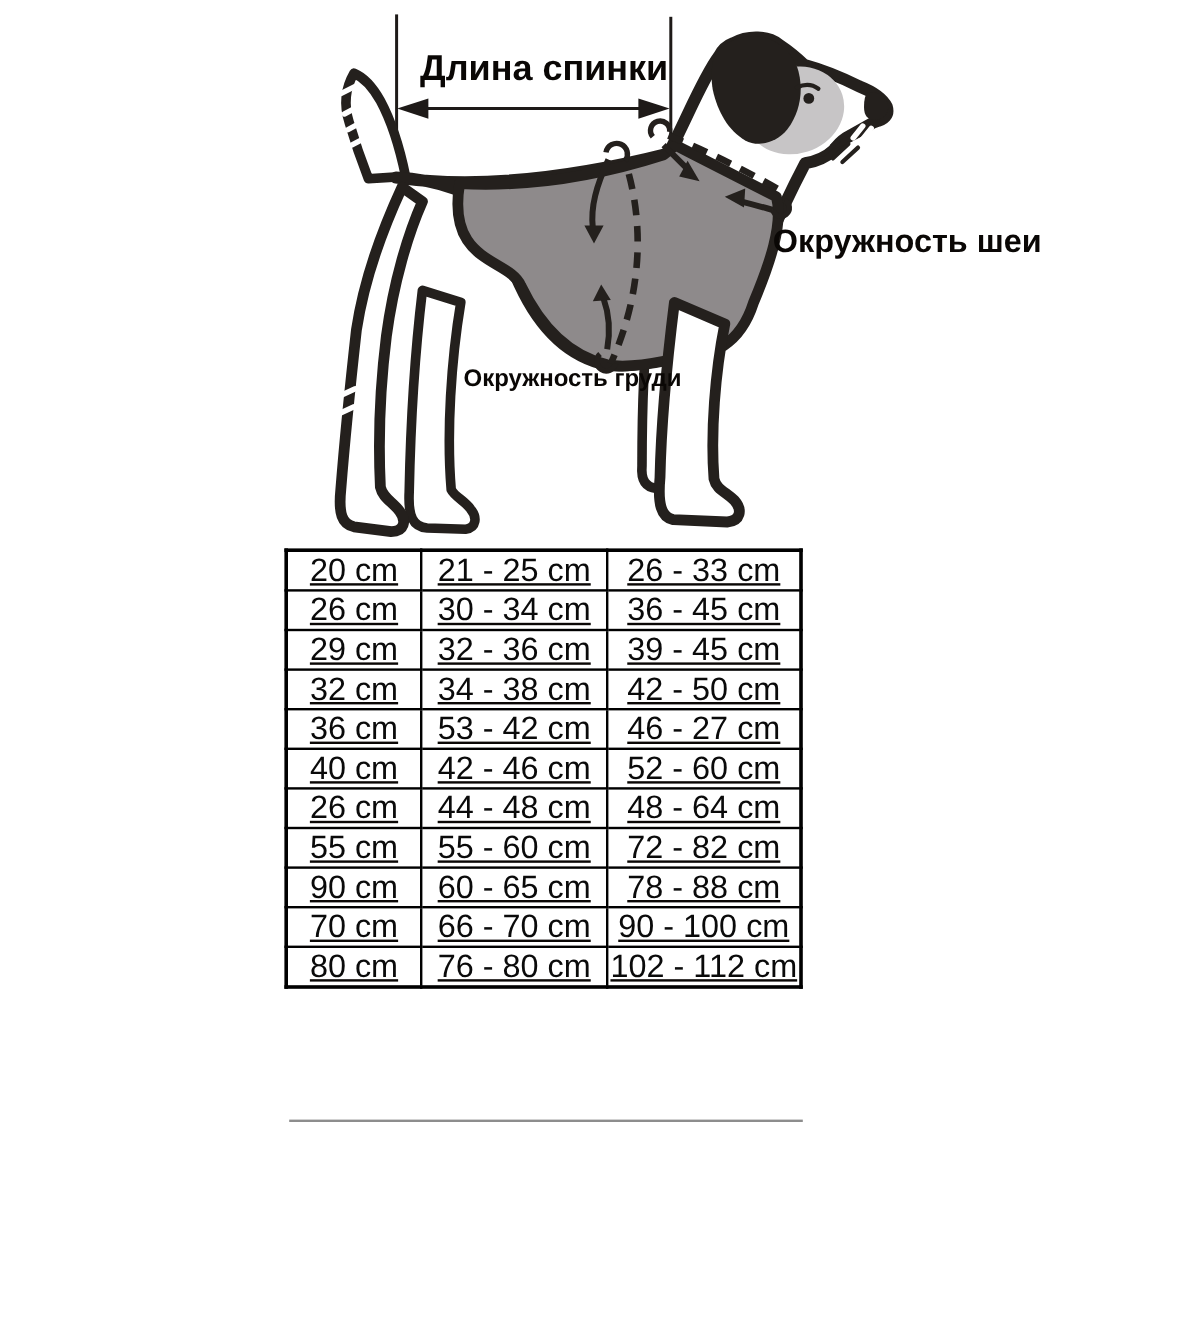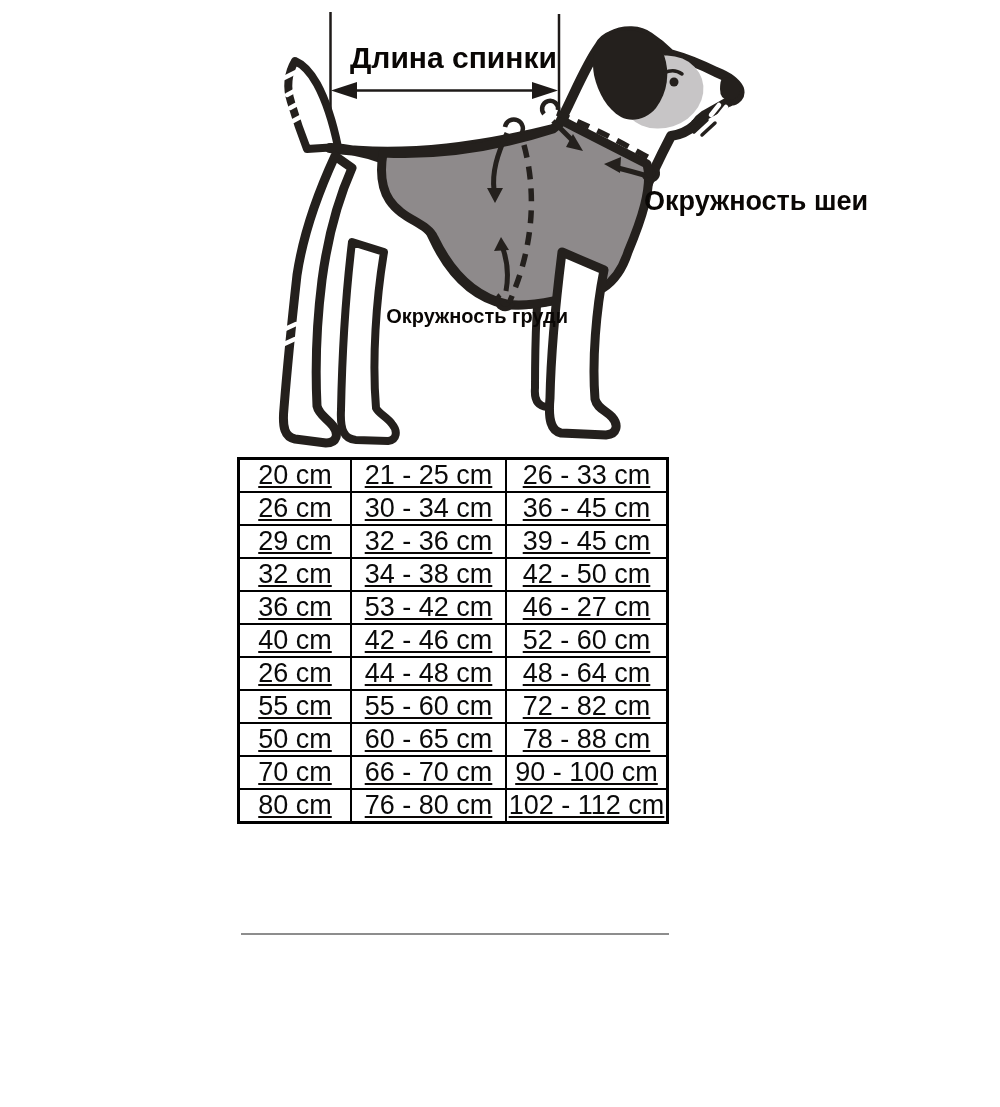--- a/index.html
+++ b/index.html
@@ -140,21 +140,21 @@
           <td class="c0">26 cm</td>
           <td class="c1">44 - 48 cm</td>
           <td class="c2">48 - 64 cm</td>
         </tr>
         <tr>
           <td class="c0">55 cm</td>
           <td class="c1">55 - 60 cm</td>
           <td class="c2">72 - 82 cm</td>
         </tr>
         <tr>
-          <td class="c0">50 cm</td>
+          <td class="c0">90 cm</td>
           <td class="c1">60 - 65 cm</td>
           <td class="c2">78 - 88 cm</td>
         </tr>
         <tr>
           <td class="c0">70 cm</td>
           <td class="c1">66 - 70 cm</td>
           <td class="c2">90 - 100 cm</td>
         </tr>
         <tr>
           <td class="c0">80 cm</td>

